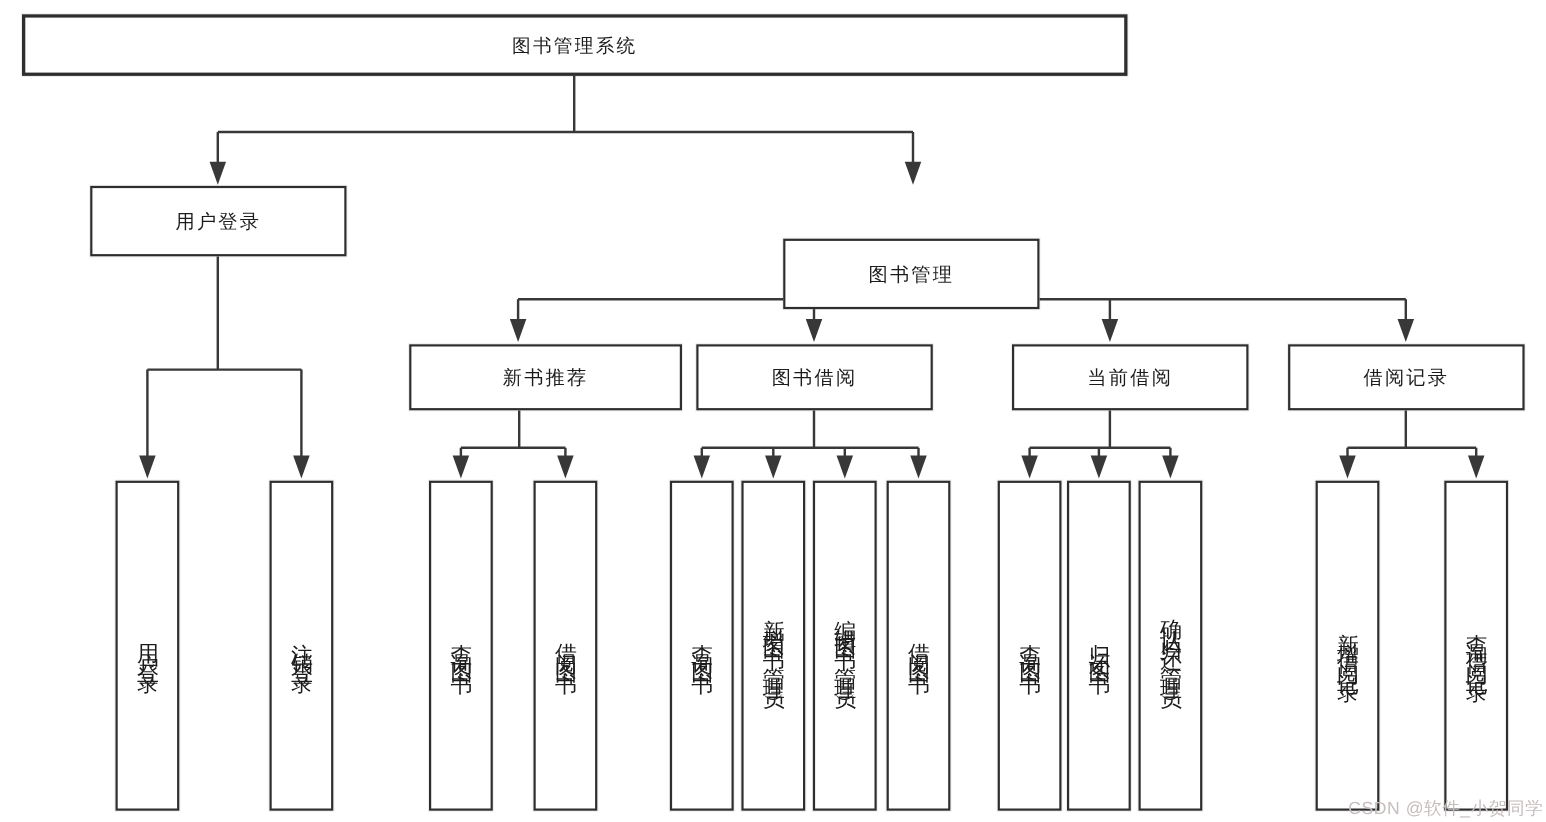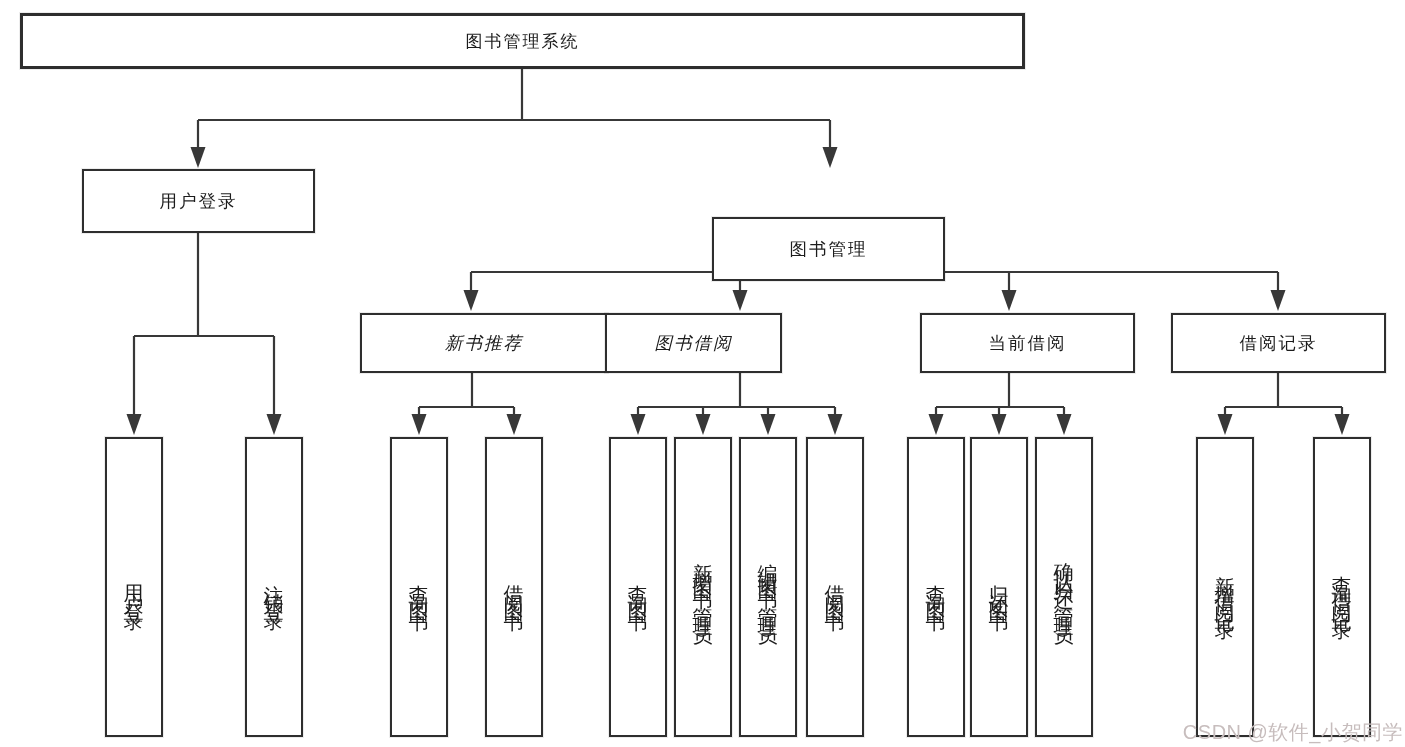--- a/index.html
+++ b/index.html
@@ -36,21 +36,21 @@
     writing-mode:vertical-lr;
     text-orientation:mixed;
     font-size:20px;
     letter-spacing:9px;
     line-height:1;
     white-space:nowrap;
   }
   .watermark{
     position:absolute;
     right:2px;bottom:1px;
-    font-size:20px;
+    font-size:16px;
     color:var(--wm);
     letter-spacing:0.5px;
     z-index:5;
     pointer-events:none;
   }
 </style>
 </head>
 <body>
 
 <div class="canvas">
@@ -95,24 +95,24 @@
     <span>图书管理系统</span>
   </div>
 
   <div class="node h" style="left:82px;top:169px;width:233px;height:64px;">
     <span>用户登录</span>
   </div>
   <div class="node h" style="left:712px;top:169px;width:233px;height:64px;margin-top:48px;">
     <span>图书管理</span>
   </div>
 
-  <div class="node h" style="left:360px;top:313px;width:248px;height:60px;font-style:italic;">
+  <div class="node h" style="left:372px;top:313px;width:248px;height:60px;">
     <span>新书推荐</span>
   </div>
-  <div class="node h" style="left:605px;top:313px;width:177px;height:60px;font-style:italic;">
+  <div class="node h" style="left:633px;top:313px;width:215px;height:60px;">
     <span>图书借阅</span>
   </div>
   <div class="node h" style="left:902px;top:313px;width:215px;height:60px;margin-left:18px;">
     <span>当前借阅</span>
   </div>
   <div class="node h" style="left:1171px;top:313px;width:215px;height:60px;">
     <span>借阅记录</span>
   </div>
 
   <div class="node leaf" style="left:105px;">

